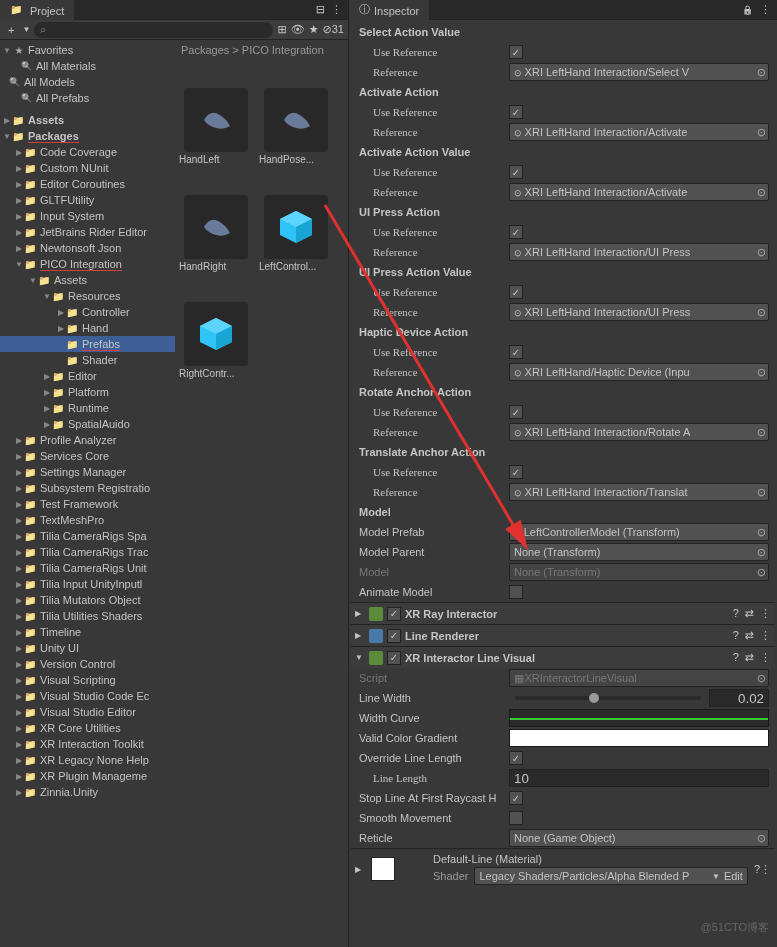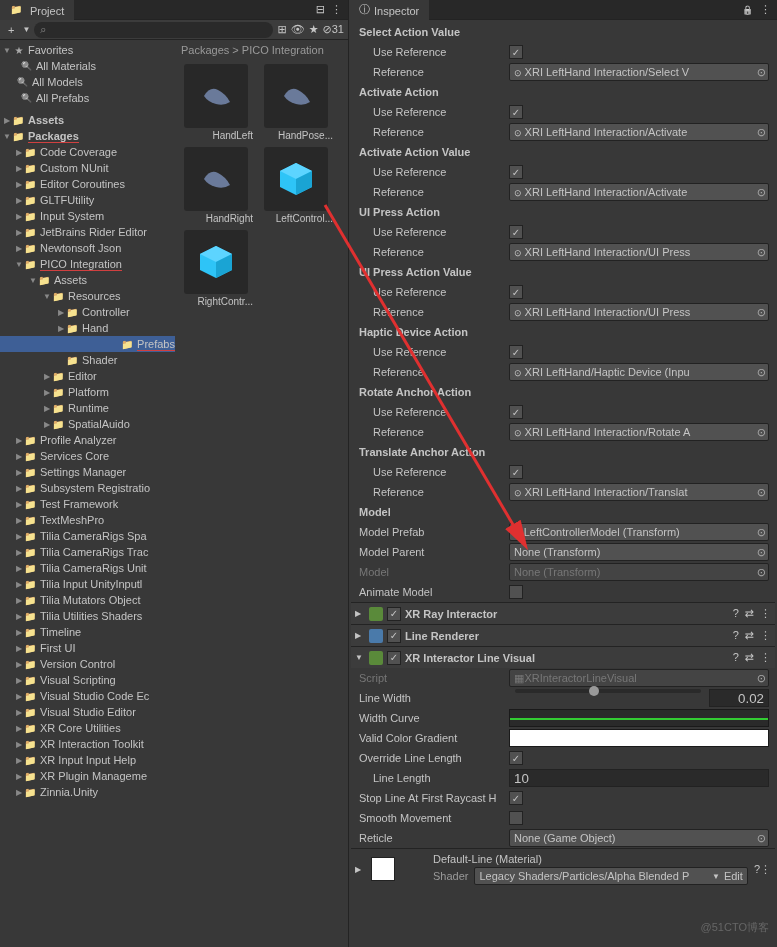--- a/index.html
+++ b/index.html
@@ -24,30 +24,30 @@
 .tree-icon { width: 14px; height: 14px; display: inline-flex; align-items: center; justify-content: center; margin-right: 2px; }
 .folder-icon::before { content: "📁"; font-size: 10px; filter: grayscale(0.3); }
 .star-icon::before { content: "★"; color: #aaa; font-size: 10px; }
 .search-icon-tree::before { content: "🔍"; font-size: 9px; filter: grayscale(1); }
 .underline-red { border-bottom: 1.5px solid #d04040; }
 
 .asset-grid { flex: 1; background: #383838; }
 .breadcrumb { padding: 4px 6px; font-size: 11px; color: #999; }
 .breadcrumb span { cursor: pointer; }
 .grid-items { display: flex; flex-wrap: wrap; padding: 4px; gap: 6px; }
-.asset-item { width: 74px; text-align: right; }
+.asset-item { width: 74px; text-align: left; margin-top: 24px; }
 .asset-thumb { width: 64px; height: 64px; background: #282828; border-radius: 3px; margin: 0 auto; display: flex; align-items: center; justify-content: center; }
 .asset-label { font-size: 10px; margin-top: 2px; overflow: hidden; text-overflow: ellipsis; white-space: nowrap; }
 
 .inspector-body { flex: 1; overflow-y: auto; padding: 2px; }
 .prop-row { display: flex; align-items: center; height: 20px; padding-left: 8px; }
 .prop-label { width: 150px; font-size: 11px; color: #c4c4c4; }
-.prop-label.indent1 { padding-left: 14px; }
+.prop-label.indent1 { padding-left: 14px; font-family: Liberation Serif, serif; }
 .prop-label.bold { font-weight: bold; }
-.prop-value { flex: 1; display: flex; gap: 2px; padding-right: 6px; }
+.prop-value { flex: 1; display: flex; align-items: center; gap: 2px; padding-right: 6px; }
 .checkbox { width: 14px; height: 14px; background: #515151; border: 1px solid #222; display: inline-flex; align-items: center; justify-content: center; }
 .checkbox.checked::after { content: "✓"; font-size: 10px; color: #c4c4c4; }
 .object-field { flex: 1; background: #515151; border: 1px solid #222; height: 18px; border-radius: 2px; display: flex; align-items: center; padding: 0 4px; font-size: 11px; position: relative; }
 .object-field .picker { position: absolute; right: 2px; top: 2px; color: #aaa; }
 .object-field.disabled { background: #444; color: #777; }
 .num-field { background: #2a2a2a; border: 1px solid #222; height: 18px; width: 60px; text-align: right; padding: 0 4px; color: #c4c4c4; }
 .text-field { flex: 1; background: #2a2a2a; border: 1px solid #222; height: 18px; padding: 2px 4px; color: #c4c4c4; }
 .slider { flex: 1; height: 4px; background: #2a2a2a; border-radius: 2px; position: relative; margin: 0 6px; }
 .slider-thumb { position: absolute; width: 10px; height: 10px; background: #999; border-radius: 50%; top: -3px; left: 40%; }
 .curve-field { flex: 1; height: 18px; background: #2a2a2a; border: 1px solid #1a1a1a; position: relative; }
@@ -106,21 +106,21 @@
       <div class="hierarchy">
         <div class="tree-item">
           <span class="tree-arrow">▼</span>
             <span class="tree-icon star-icon"></span>
           <span>Favorites</span>
         </div>
         <div class="tree-item" style="padding-left:20px;">
             <span class="tree-icon search-icon-tree"></span>
             <span>All Materials</span>
           </div>
-        <div class="tree-item" style="padding-left:16px;">
+        <div class="tree-item" style="padding-left:8px;">
             <span class="tree-icon search-icon-tree"></span>
             <span>All Models</span>
           </div>
         <div class="tree-item" style="padding-left:20px;">
             <span class="tree-icon search-icon-tree"></span>
             <span>All Prefabs</span>
           </div>
         <div style="height:6px;"></div>
         <div class="tree-item">
             <span class="tree-arrow">▶</span>
@@ -187,21 +187,21 @@
         <div class="tree-item" style="padding-left:56px;">
             <span class="tree-arrow">▶</span>
             <span class="tree-icon folder-icon"></span>
             <span>Controller</span>
           </div>
         <div class="tree-item" style="padding-left:56px;">
             <span class="tree-arrow">▶</span>
             <span class="tree-icon folder-icon"></span>
             <span>Hand</span>
           </div>
-        <div class="tree-item selected" style="padding-left:56px;justify-content:flex-end;">
+        <div class="tree-item selected" style="padding-left:56px;">
             <span class="tree-arrow"></span>
             <span class="tree-icon folder-icon"></span>
             <span class="underline-red">Prefabs</span>
           </div>
         <div class="tree-item" style="padding-left:56px;">
             <span class="tree-arrow"></span>
             <span class="tree-icon folder-icon"></span>
             <span>Shader</span>
           </div>
         <div id="more-pkg-list">
@@ -286,21 +286,21 @@
               <span>Tilia Utilities Shaders</span>
             </div>
             <div class="tree-item" style="padding-left: 14px;">
               <span class="tree-arrow">▶</span>
               <span class="tree-icon folder-icon"></span>
               <span>Timeline</span>
             </div>
             <div class="tree-item" style="padding-left: 14px;">
               <span class="tree-arrow">▶</span>
               <span class="tree-icon folder-icon"></span>
-              <span>First UI</span>
+              <span>Unity UI</span>
             </div>
             <div class="tree-item" style="padding-left: 14px;">
               <span class="tree-arrow">▶</span>
               <span class="tree-icon folder-icon"></span>
               <span>Version Control</span>
             </div>
             <div class="tree-item" style="padding-left: 14px;">
               <span class="tree-arrow">▶</span>
               <span class="tree-icon folder-icon"></span>
               <span>Visual Scripting</span>
@@ -321,21 +321,21 @@
               <span>XR Core Utilities</span>
             </div>
             <div class="tree-item" style="padding-left: 14px;">
               <span class="tree-arrow">▶</span>
               <span class="tree-icon folder-icon"></span>
               <span>XR Interaction Toolkit</span>
             </div>
             <div class="tree-item" style="padding-left: 14px;">
               <span class="tree-arrow">▶</span>
               <span class="tree-icon folder-icon"></span>
-              <span>XR Input Input Help</span>
+              <span>XR Legacy None Help</span>
             </div>
             <div class="tree-item" style="padding-left: 14px;">
               <span class="tree-arrow">▶</span>
               <span class="tree-icon folder-icon"></span>
               <span>XR Plugin Manageme</span>
             </div>
             <div class="tree-item" style="padding-left: 14px;">
               <span class="tree-arrow">▶</span>
               <span class="tree-icon folder-icon"></span>
               <span>Zinnia.Unity</span>

